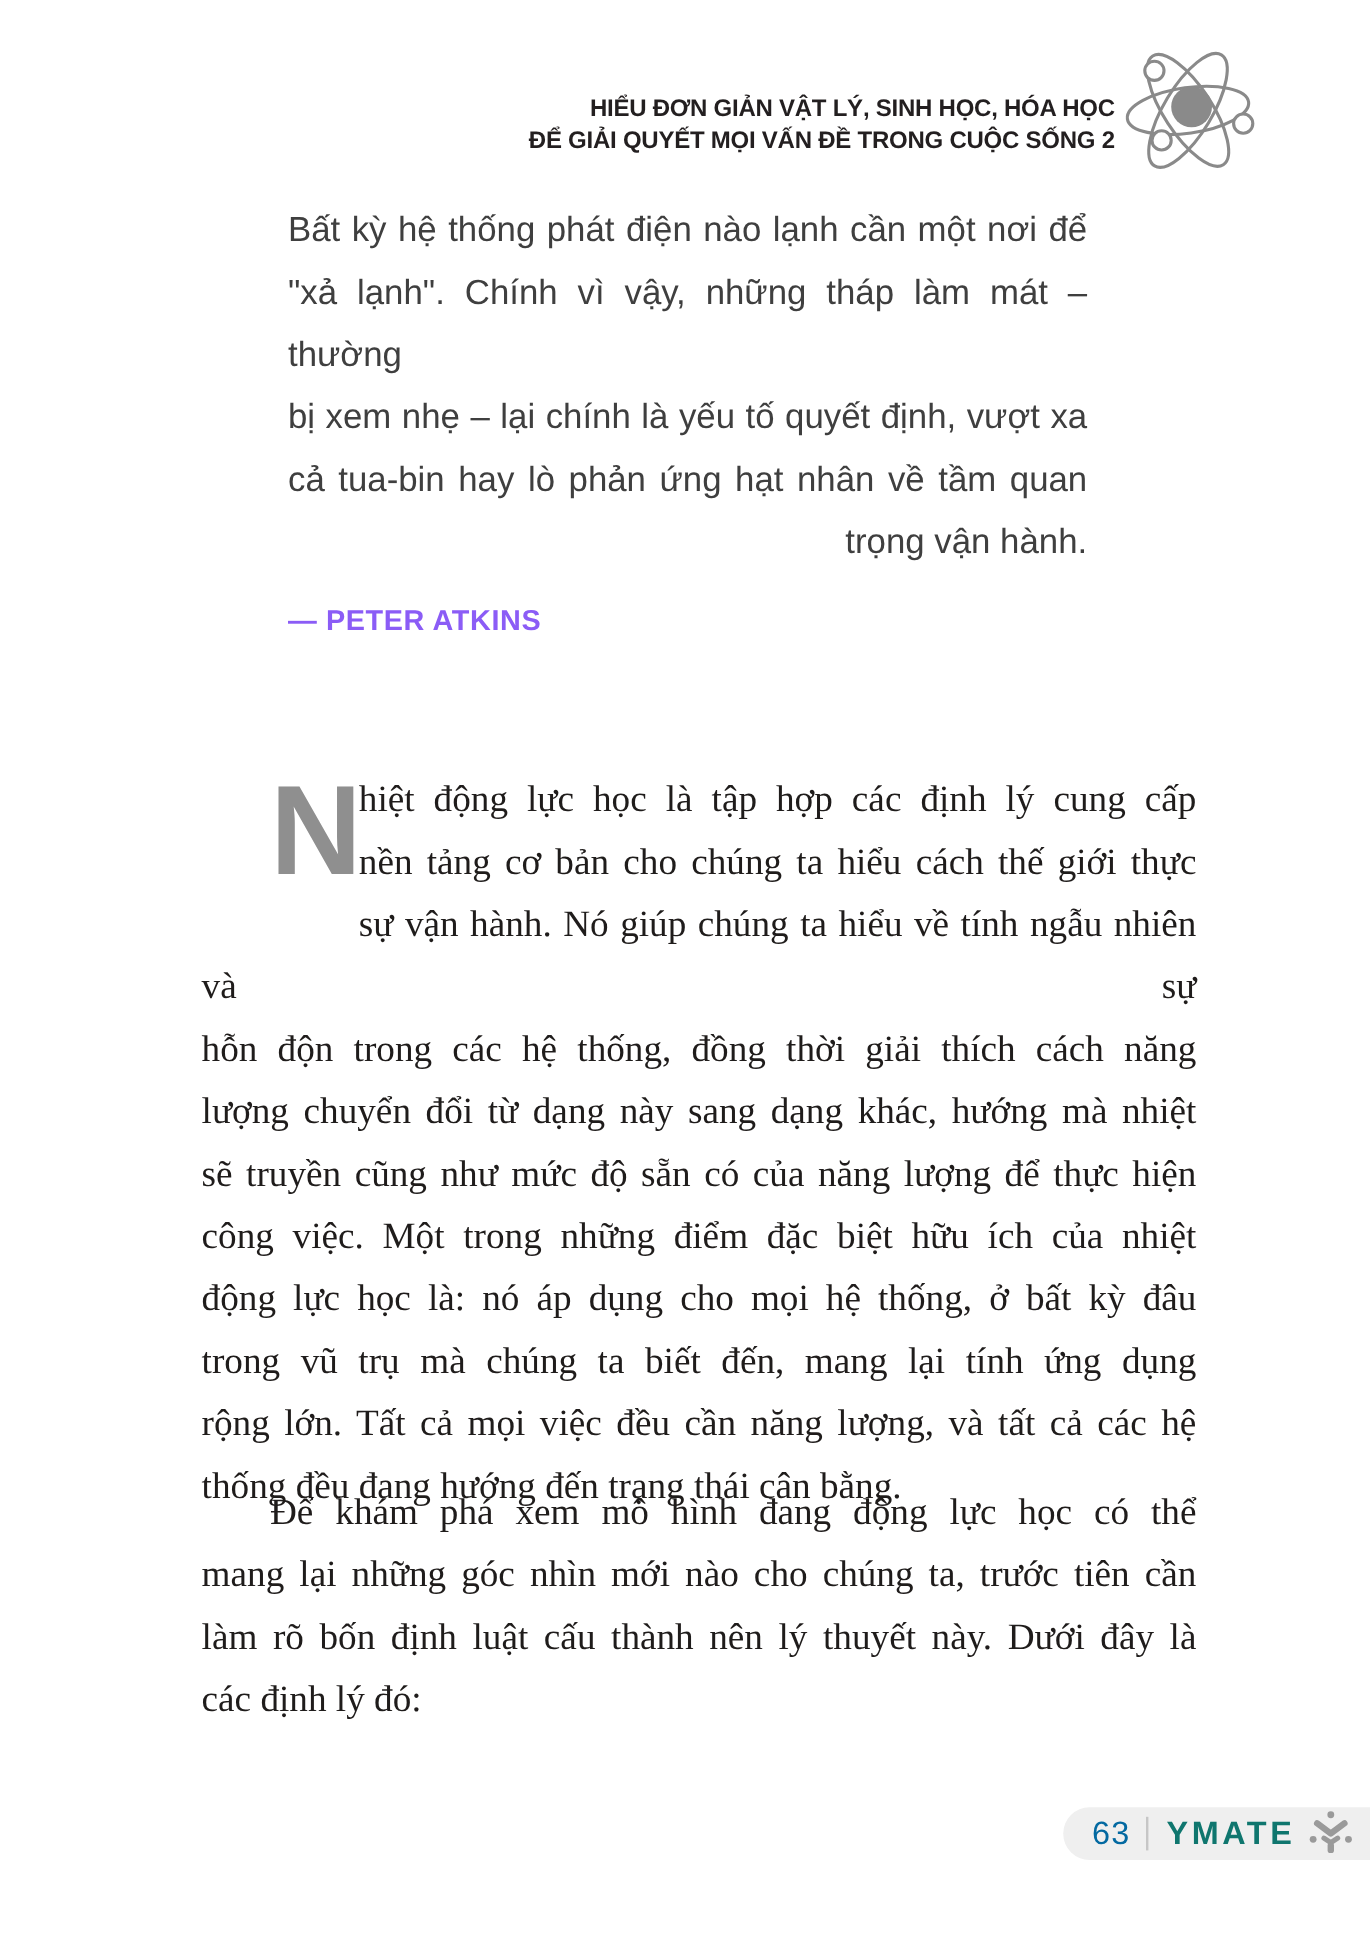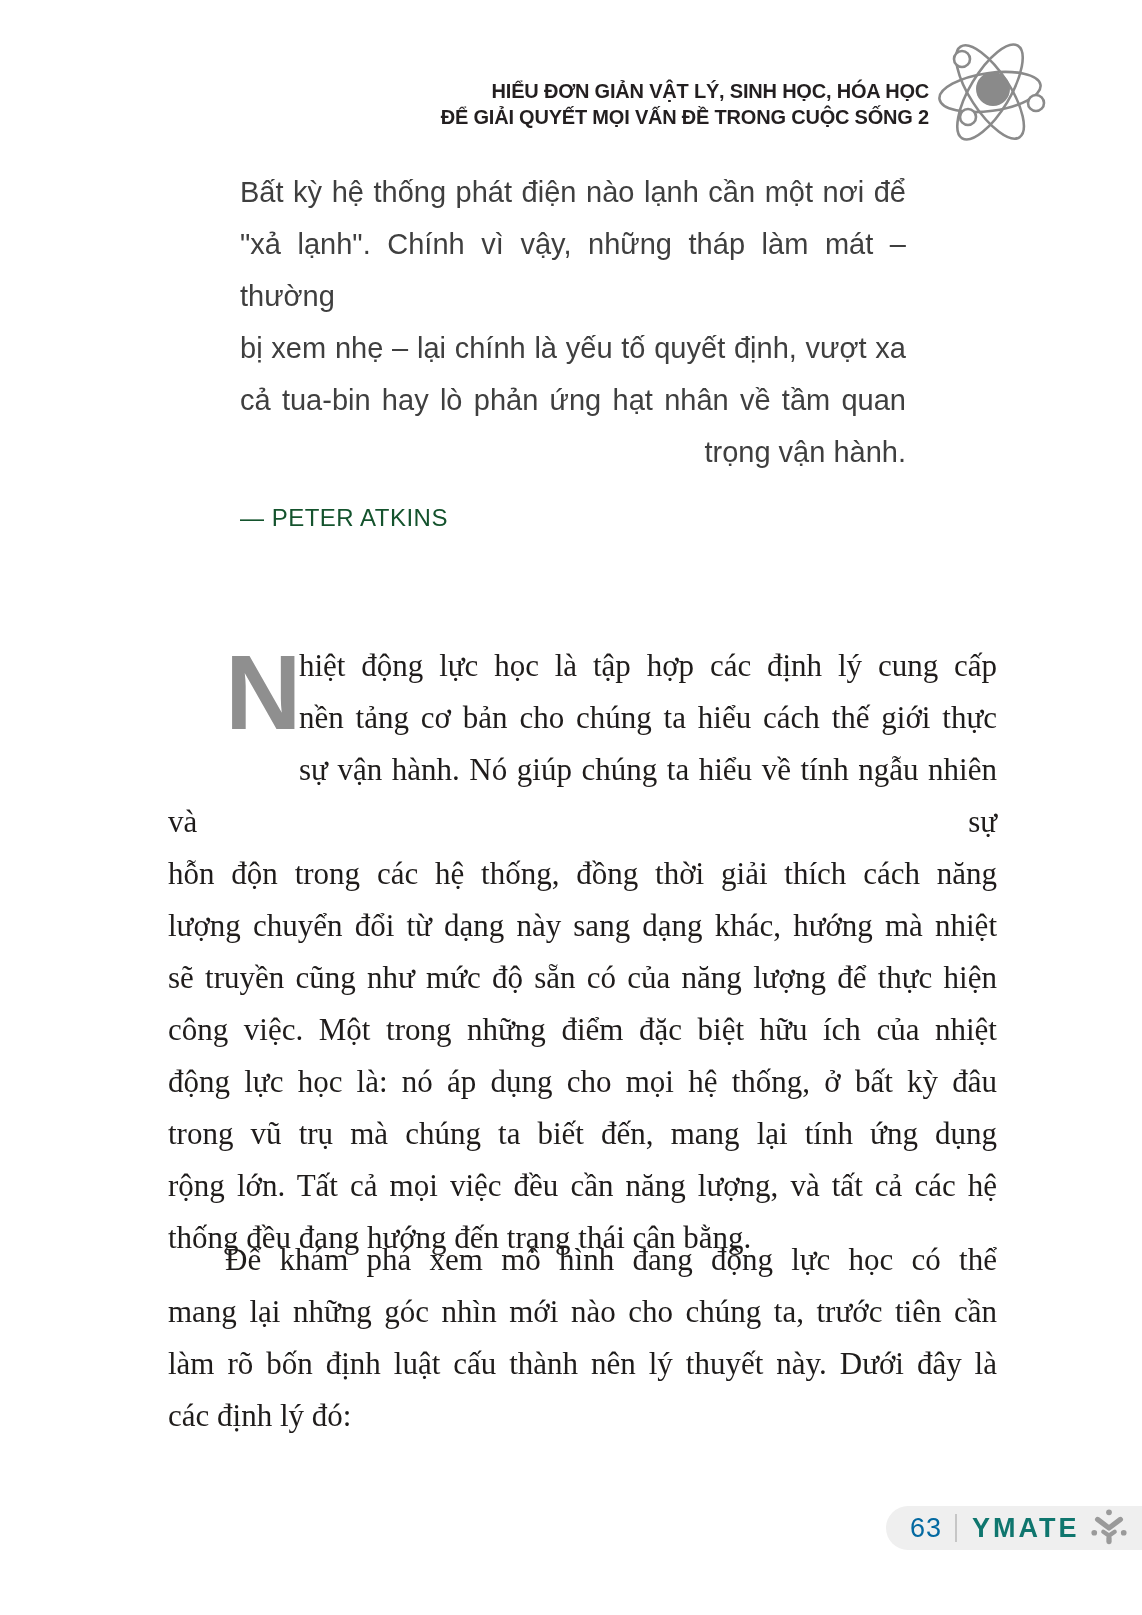--- a/index.html
+++ b/index.html
@@ -31,24 +31,24 @@
     position:absolute;top:166px;left:240px;width:666px;
     font-family:"Liberation Sans","DejaVu Sans",sans-serif;
     font-weight:normal;
     font-size:29px;line-height:52px;
     color:#3f3f3f;
   }
   .quote .jline{text-align:justify;text-align-last:justify;}
   .quote .lline{text-align:right;}
   .attribution{
     margin-top:14px;
-    font-weight:normal;
+    font-weight:bold;
     font-size:24px;
     letter-spacing:0.5px;
-    color:#14532d;
+    color:#8b5cf6;
   }
 
   
   .bodytext{
     position:absolute;left:168px;width:829px;
     font-family:"Liberation Serif","DejaVu Serif",serif;
     font-size:31px;line-height:52px;
     color:#1f1c1b;
   }
   .para1{top:640px;}

